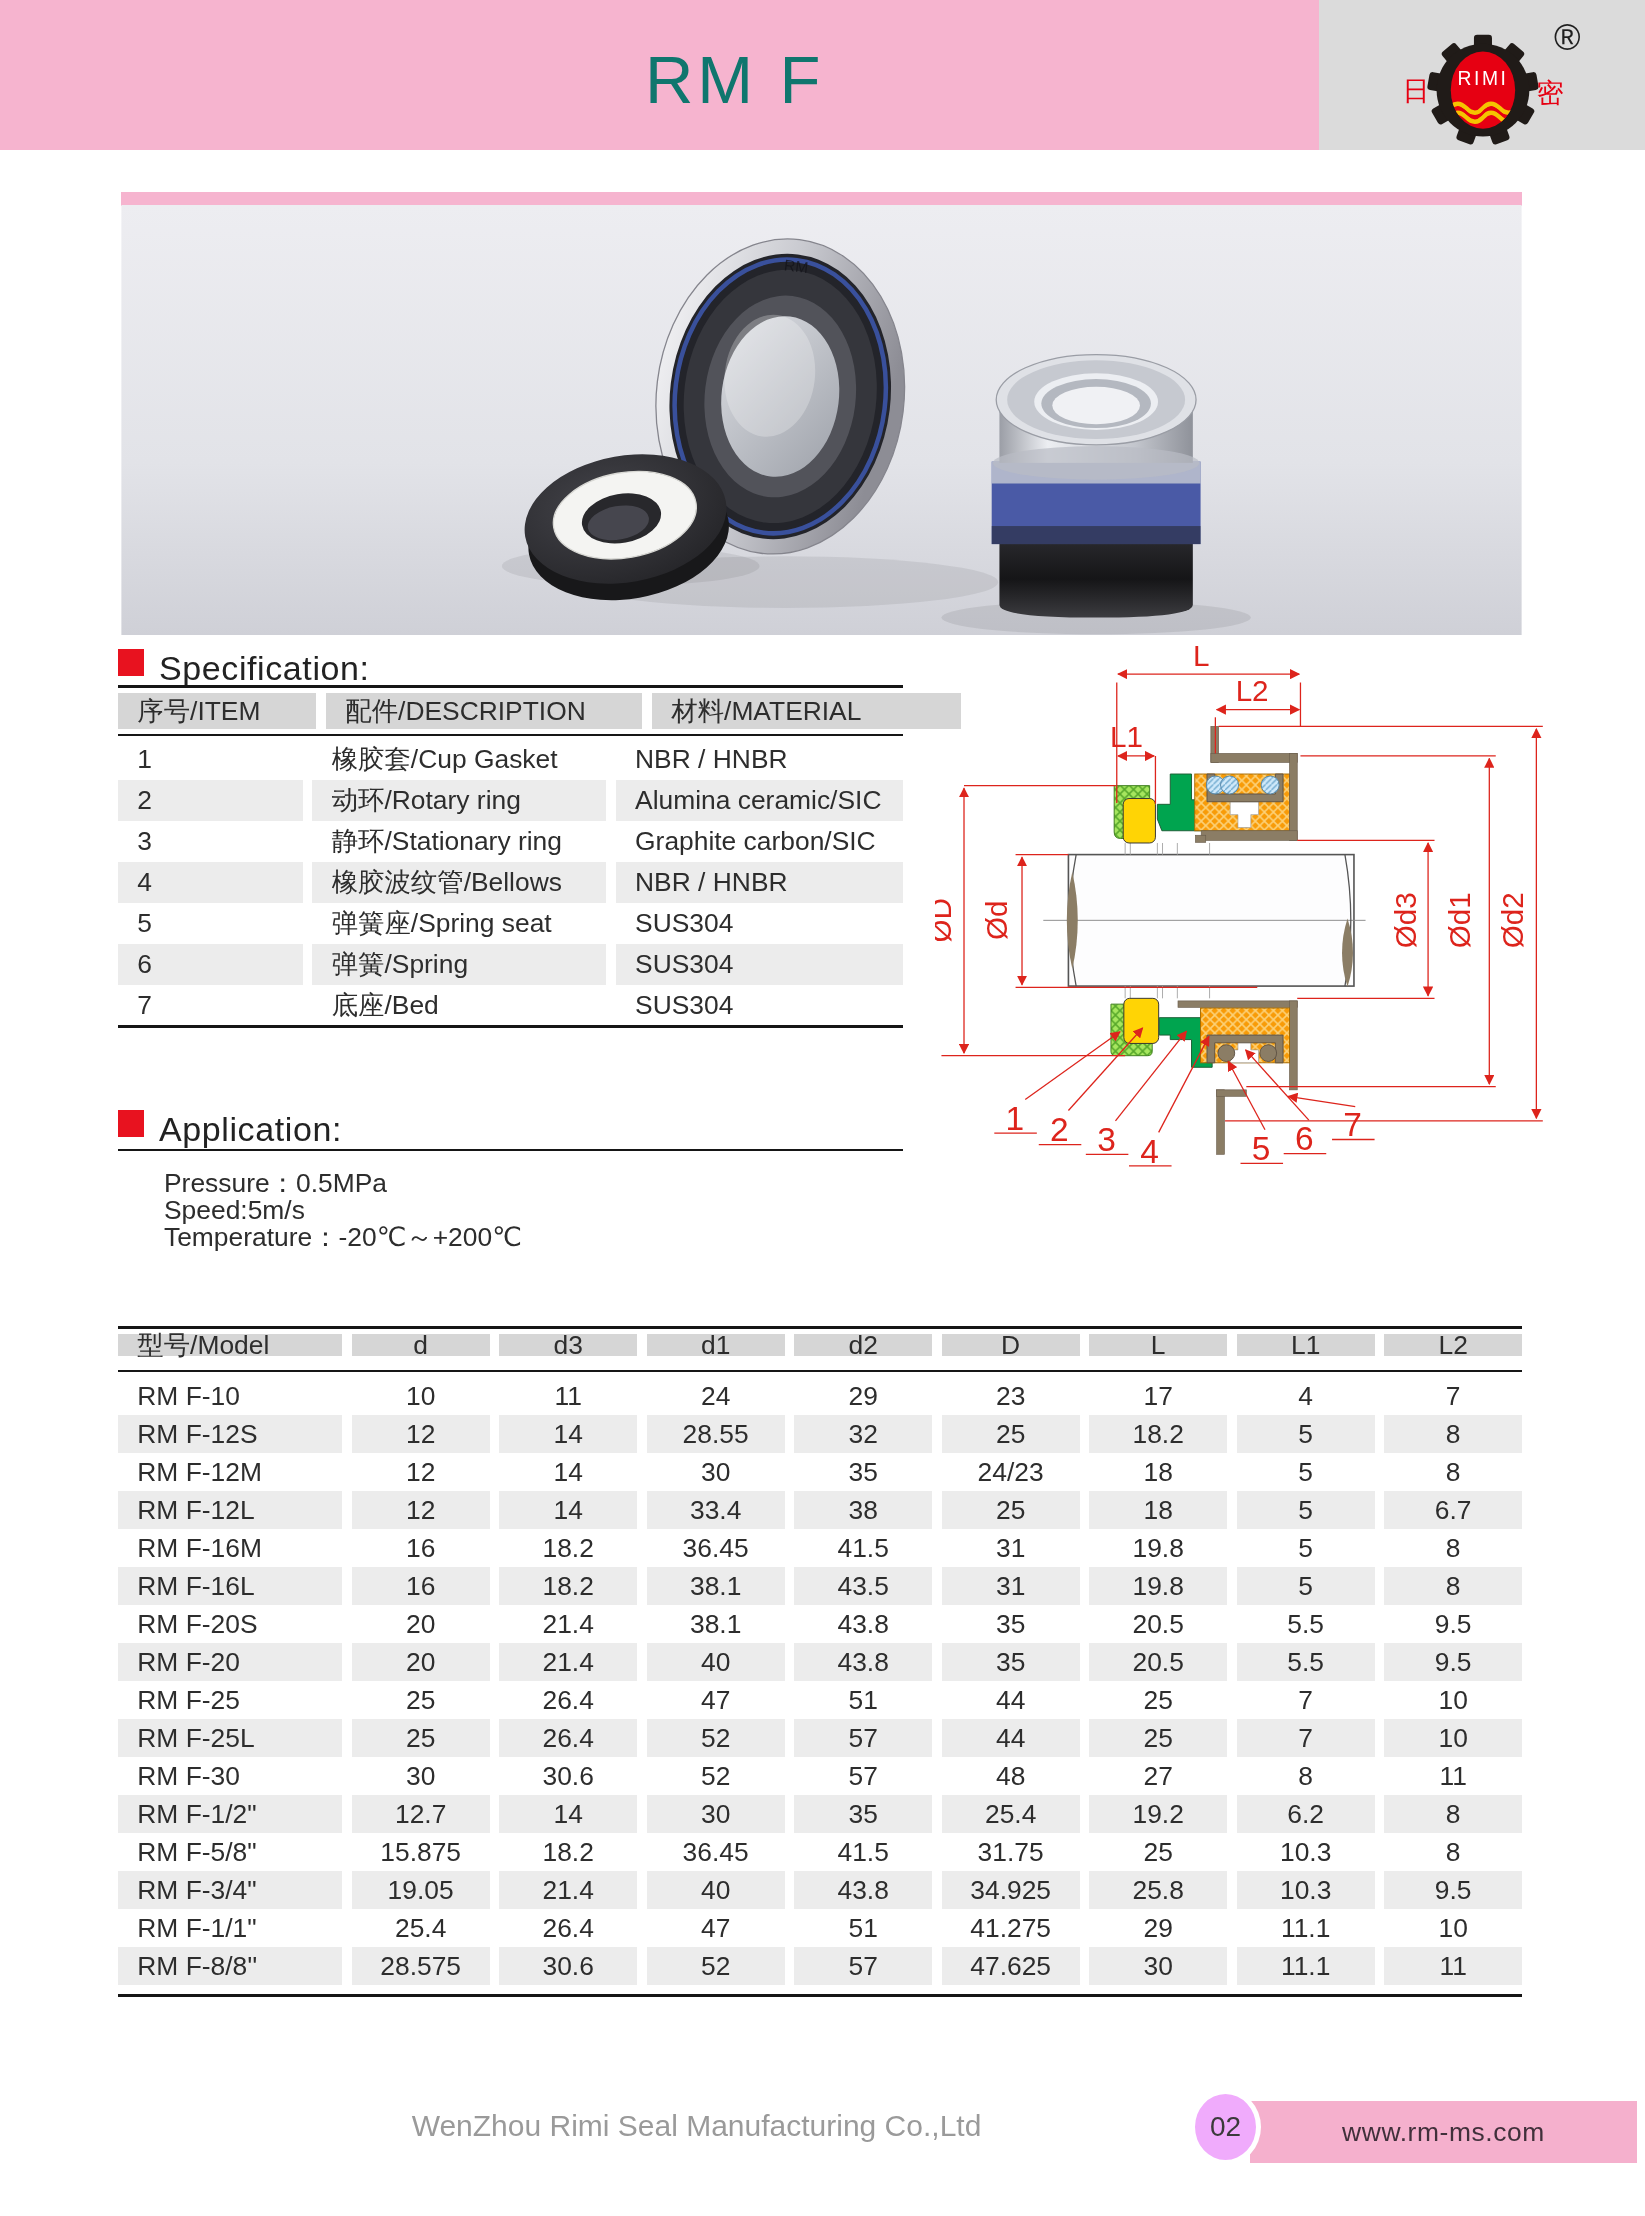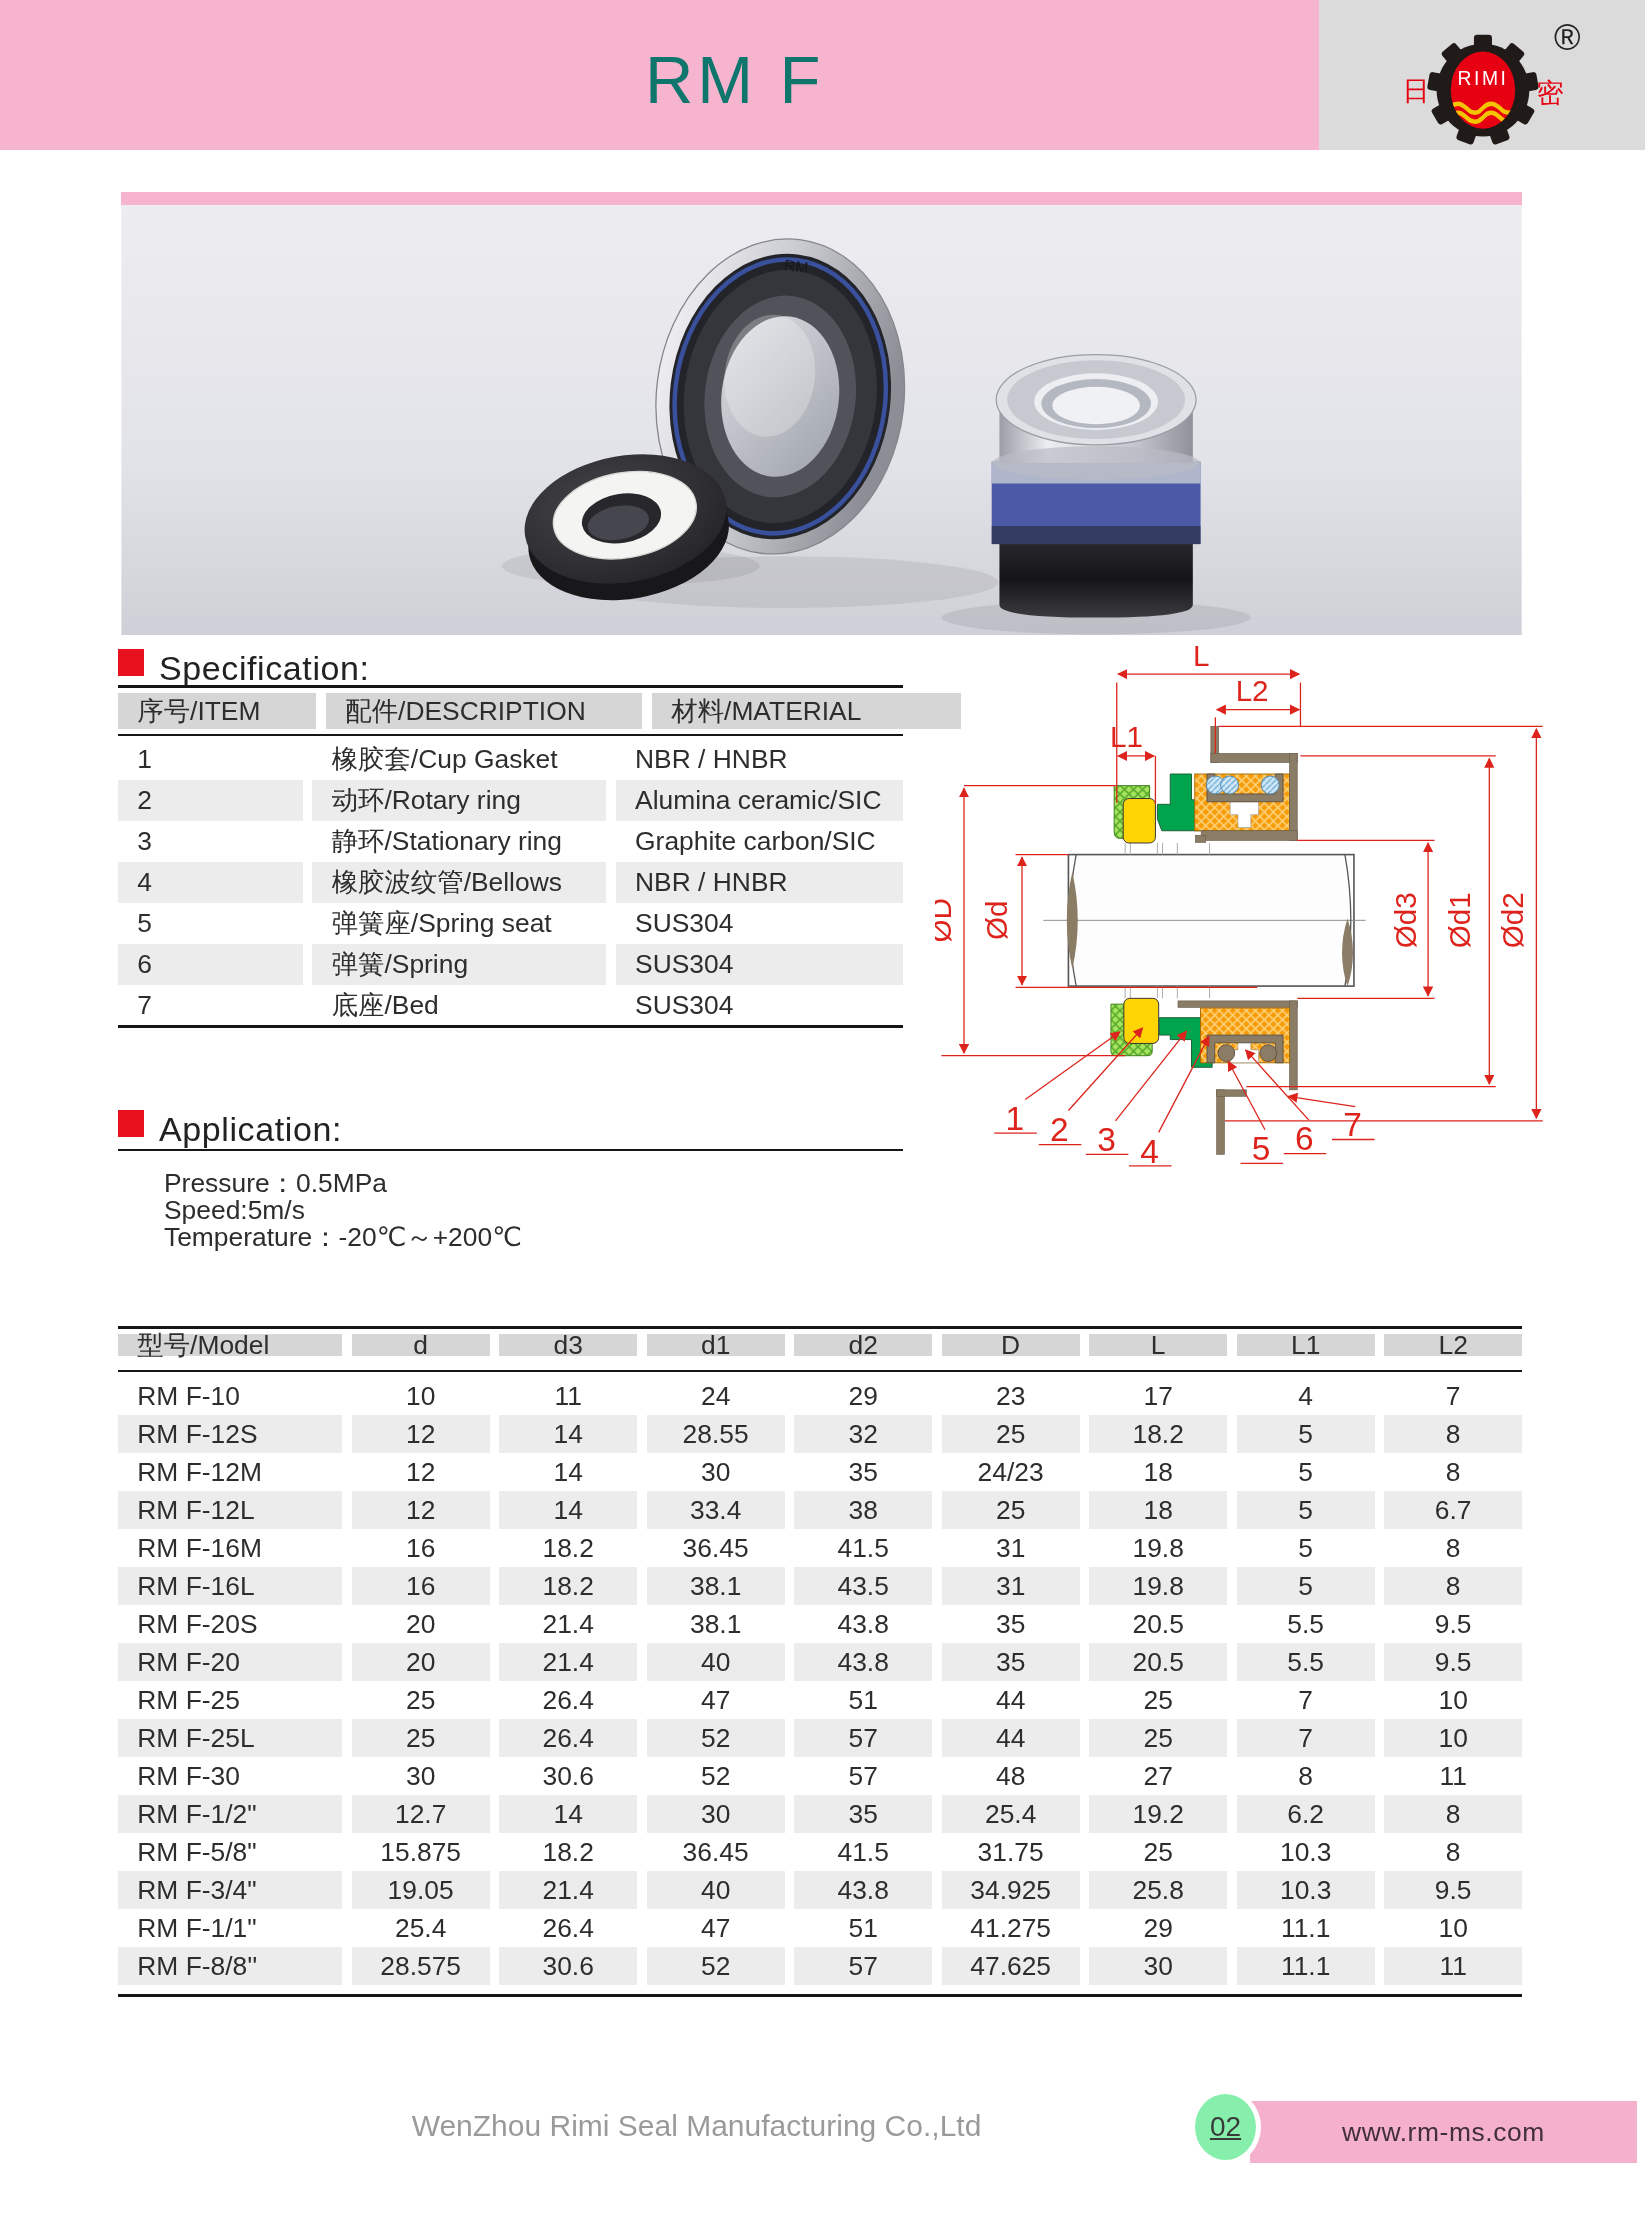--- a/index.html
+++ b/index.html
@@ -34,23 +34,23 @@
   .spec-head{height:36px;}
   .main-head{height:22px;}
   
   .app-lines{font-size:26.4px;line-height:27px;color:#2d2d2d;}
   .app-lines p{margin:0;}
   
   .foot-co{left:271px;top:2109px;width:851px;text-align:center;font-size:30px;color:#9a9a9a;}
   .foot-bar{left:1250px;top:2101px;width:387px;height:62px;background:#f5b0cd;
             display:flex;align-items:center;justify-content:center;}
   .foot-site{font-size:26.4px;color:#41303b;letter-spacing:0.6px;}
-  .foot-circle{left:1190px;top:2089px;width:61px;height:66px;background:#86efac;border:5.8px solid #fff;
+  .foot-circle{left:1190px;top:2089px;width:61px;height:66px;background:#f0abfc;border:5.8px solid #fff;
                border-radius:50%;display:flex;align-items:center;justify-content:center;
-               font-size:28px;color:#3a3a3a;z-index:2;text-decoration:underline;}
+               font-size:28px;color:#3a3a3a;z-index:2;}
   svg text{font-family:"Liberation Sans","DejaVu Sans",sans-serif;}
 </style>
 </head>
 <body>
 
 <div class="page">
 
   <div class="abs top-pink"></div>
   <div class="abs page-title">RM F</div>
 

